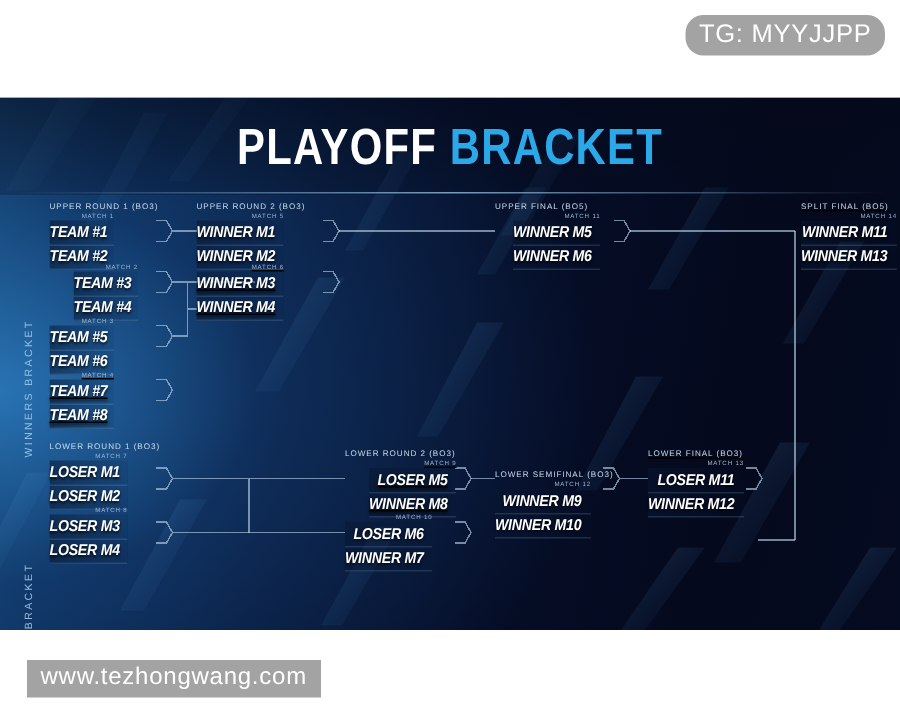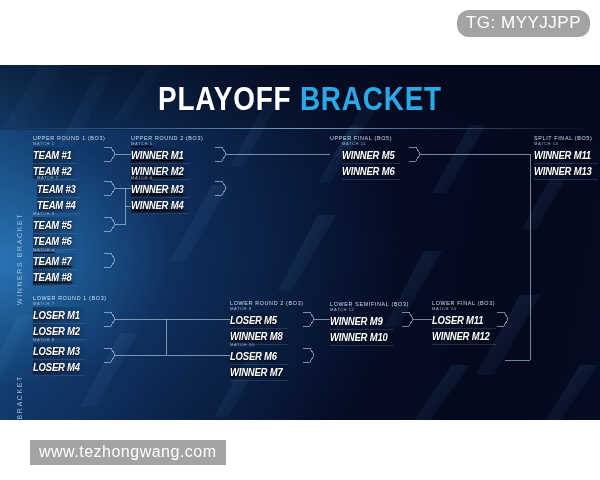--- a/index.html
+++ b/index.html
@@ -7,21 +7,21 @@
     width:600px;height:480px;background:#ffffff;
     font-family:"Liberation Sans",sans-serif;overflow:hidden;position:relative;
   }
 
   
   .wm{
     position:absolute;background:rgba(150,150,150,.88);color:#fff;
     font-size:17px;letter-spacing:.5px;padding:3px 9px 4px;white-space:nowrap;
   }
   #wm-top{right:10px;top:10px;border-radius:12px;}
-  #wm-bottom{left:30px;top:440px;font-size:16px;}
+  #wm-bottom{left:18px;top:440px;font-size:16px;}
 
   
   #panel{
     position:absolute;left:0;top:65px;width:600px;height:355px;
     background:
       radial-gradient(118% 150% at 2% 55%, rgba(40,120,190,.72) 0%, rgba(22,70,130,.34) 26%, rgba(8,20,48,0) 58%),
       linear-gradient(100deg,#16456f 0%,#0c2murky 0%,#0b2a52 12%,#071635 34%,#050d26 58%,#04091d 80%,#050b20 100%);
     overflow:hidden;
   }
   #panel-bg{
@@ -46,21 +46,21 @@
     transform:scaleX(.82);
   }
   #title .w{color:#ffffff;}
   #title .b{color:#2ba8e8;}
   #title-rule{
     position:absolute;left:8px;top:63px;width:584px;height:1px;
     background:linear-gradient(90deg,rgba(120,190,240,0),rgba(150,205,245,.75),rgba(120,190,240,0));
   }
 
   
-  #bracket{position:absolute;left:0;top:0;width:488px;height:355px;}
+  #bracket{position:absolute;left:0;top:0;width:488px;height:355px;text-align:right;}
 
   .side-label{
     position:absolute;color:#9fc6e4;font-size:7px;letter-spacing:1.6px;
     transform:rotate(-90deg);transform-origin:left top;white-space:nowrap;
     opacity:.92;
   }
 
   .round{position:absolute;}
   .round-title{
     color:#cfe2f2;font-size:5.4px;letter-spacing:.65px;white-space:nowrap;
@@ -186,21 +186,21 @@
       <div class="round-title">UPPER ROUND 1 (BO3)</div>
       <div class="match" style="left:0;top:6px;">
         <div class="match-no">MATCH 1</div>
         <div class="slot-wrap">
             <div class="slot">TEAM #1</div>
           </div>
         <div class="slot-wrap">
             <div class="slot">TEAM #2</div>
           </div>
       </div>
-      <div class="match" style="left:4px;top:40px;">
+      <div class="match" style="left:16px;top:40px;">
         <div class="match-no">MATCH 2</div>
         <div class="slot-wrap">
             <div class="slot">TEAM #3</div>
           </div>
         <div class="slot-wrap">
             <div class="slot">TEAM #4</div>
           </div>
       </div>
       <div class="match" style="left:0;top:76px;">
         <div class="match-no">MATCH 3</div>
@@ -217,21 +217,21 @@
             <div class="slot">TEAM #7</div>
           </div>
         <div class="slot-wrap">
             <div class="slot">TEAM #8</div>
           </div>
       </div>
     </div>
 
     <div class="round" style="left:131px;top:70px;">
       <div class="round-title">UPPER ROUND 2 (BO3)</div>
-      <div class="match" style="left:0;top:6px;text-decoration:underline;">
+      <div class="match" style="left:0;top:6px;">
         <div class="match-no">MATCH 5</div>
         <div class="slot-wrap">
             <div class="slot">WINNER M1</div>
           </div>
         <div class="slot-wrap">
             <div class="slot">WINNER M2</div>
           </div>
       </div>
       <div class="match" style="left:0;top:40px;text-decoration:underline;">
         <div class="match-no">MATCH 6</div>
@@ -287,41 +287,41 @@
             <div class="slot">LOSER M3</div>
           </div>
         <div class="slot-wrap">
             <div class="slot">LOSER M4</div>
           </div>
       </div>
     </div>
 
     <div class="round" style="left:230px;top:235px;">
       <div class="round-title">LOWER ROUND 2 (BO3)</div>
-      <div class="match" style="left:0;top:6px;">
+      <div class="match" style="left:16px;top:6px;text-decoration:underline;">
         <div class="match-no">MATCH 9</div>
         <div class="slot-wrap">
             <div class="slot">LOSER M5</div>
           </div>
         <div class="slot-wrap">
             <div class="slot">WINNER M8</div>
           </div>
       </div>
       <div class="match" style="left:0;top:42px;">
         <div class="match-no">MATCH 10</div>
         <div class="slot-wrap">
             <div class="slot">LOSER M6</div>
           </div>
         <div class="slot-wrap">
             <div class="slot">WINNER M7</div>
           </div>
       </div>
     </div>
 
-    <div class="round" style="left:330px;top:236px;">
+    <div class="round" style="left:330px;top:249px;">
       <div class="round-title">LOWER SEMIFINAL (BO3)</div>
       <div class="match" style="left:0;top:6px;">
         <div class="match-no">MATCH 12</div>
         <div class="slot-wrap">
             <div class="slot">WINNER M9</div>
           </div>
         <div class="slot-wrap">
             <div class="slot">WINNER M10</div>
           </div>
       </div>

